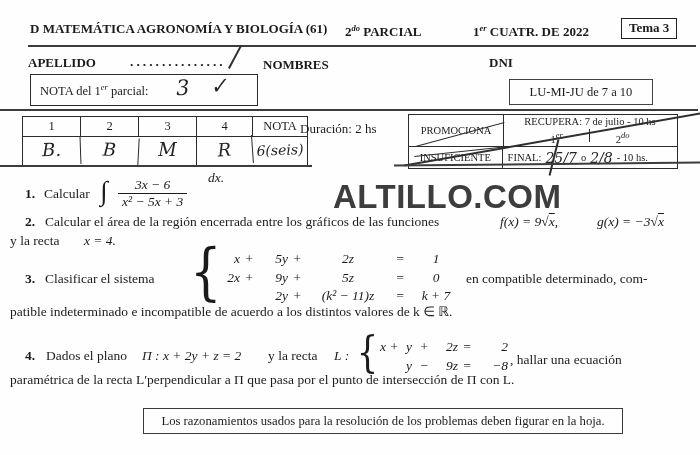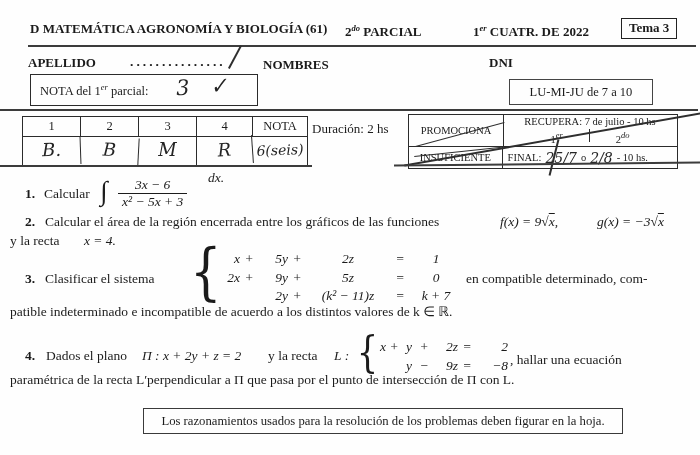--- a/index.html
+++ b/index.html
@@ -89,21 +89,21 @@
     <div class="gh">4</div>
     <div class="gh last">NOTA</div>
     <div class="gv hand" style="transform:rotate(-2deg);">B.</div>
     <div class="gv hand" style="transform:rotate(3deg);">B</div>
     <div class="gv hand">M</div>
     <div class="gv hand" style="transform:rotate(-4deg);">R</div>
     <div class="gv hand last" style="font-size:14px; transform:rotate(-2deg);">6(seis)</div>
   </div>
   <div class="rule" style="left:0px; top:165px; width:312px; height:1.8px;"></div>
 
-  <span class="abs" style="left:312px; top:121px; font-size:13px;">Duración: 2 hs</span>
+  <span class="abs" style="left:300px; top:121px; font-size:13px;">Duración: 2 hs</span>
 
   <div class="abs status">
     <div class="strow strow1">
       <div class="st-l">
           <span>PROMOCIONA</span>
         </div>
       <div class="st-r">
         <div class="rec-line">RECUPERA: 7 de julio - 10 hs</div>
         <div class="rec-sub">
           <span><span>1</span><sup>er</sup></span>
@@ -134,20 +134,21 @@
 
   <span class="abs b" style="left:25px; top:186px;">1.</span>
   <span class="abs" style="left:44px; top:186px;">Calcular</span>
   <span class="abs intg" style="left:100px; top:176px;">∫</span>
   <span class="abs frac" style="left:118px; top:177px; font-size:13.5px;">
       <span style="display:block; padding:0 4px;">3x − 6</span>
       <span class="fb" style="display:block; padding:0 4px;">x² − 5x + 3</span>
     </span>
   <span class="abs it" style="left:208px; top:170px;">dx.</span>
 
+  <span class="abs watermark" style="left:333px; top:178px;">ALTILLO.COM</span>
 
   <span class="abs b" style="left:25px; top:214px;">2.</span>
   <span class="abs" style="left:45px; top:214px;">Calcular el área de la región encerrada entre los gráficos de las funciones</span>
   <span class="abs it" style="left:500px; top:214px;"><span>f(x) = 9√</span><span class="rad">x</span><span>,</span></span>
   <span class="abs it" style="left:597px; top:214px;"><span>g(x) = −3√</span><span class="rad">x</span></span>
   <span class="abs" style="left:10px; top:233px;">y la recta</span>
   <span class="abs it" style="left:84px; top:233px;">x = 4.</span>
 
   <span class="abs b" style="left:25px; top:271px;">3.</span>
   <span class="abs" style="left:45px; top:271px;">Clasificar el sistema</span>

